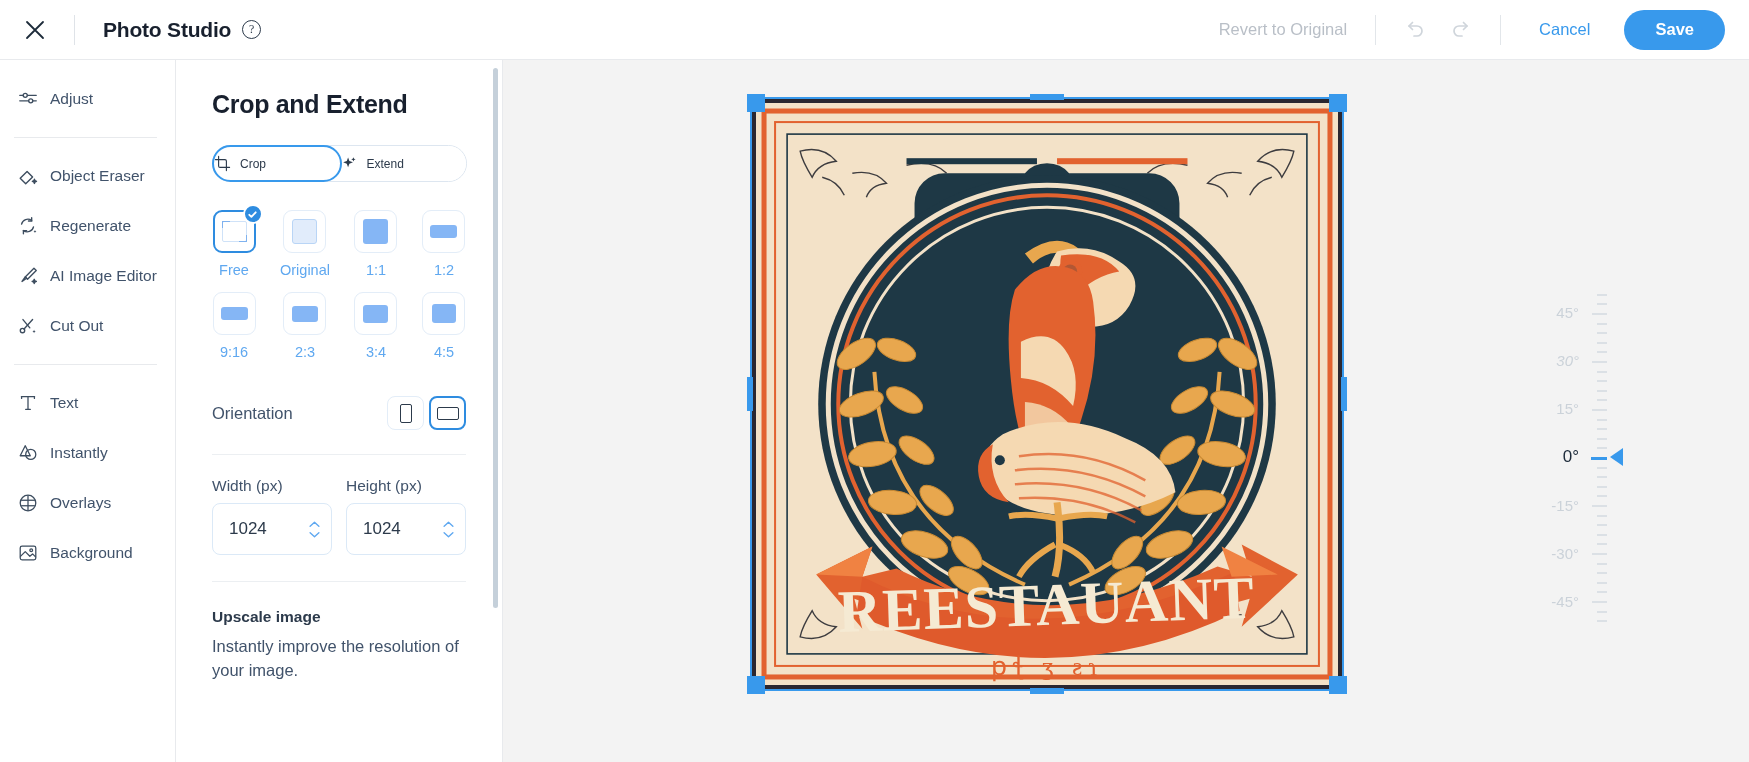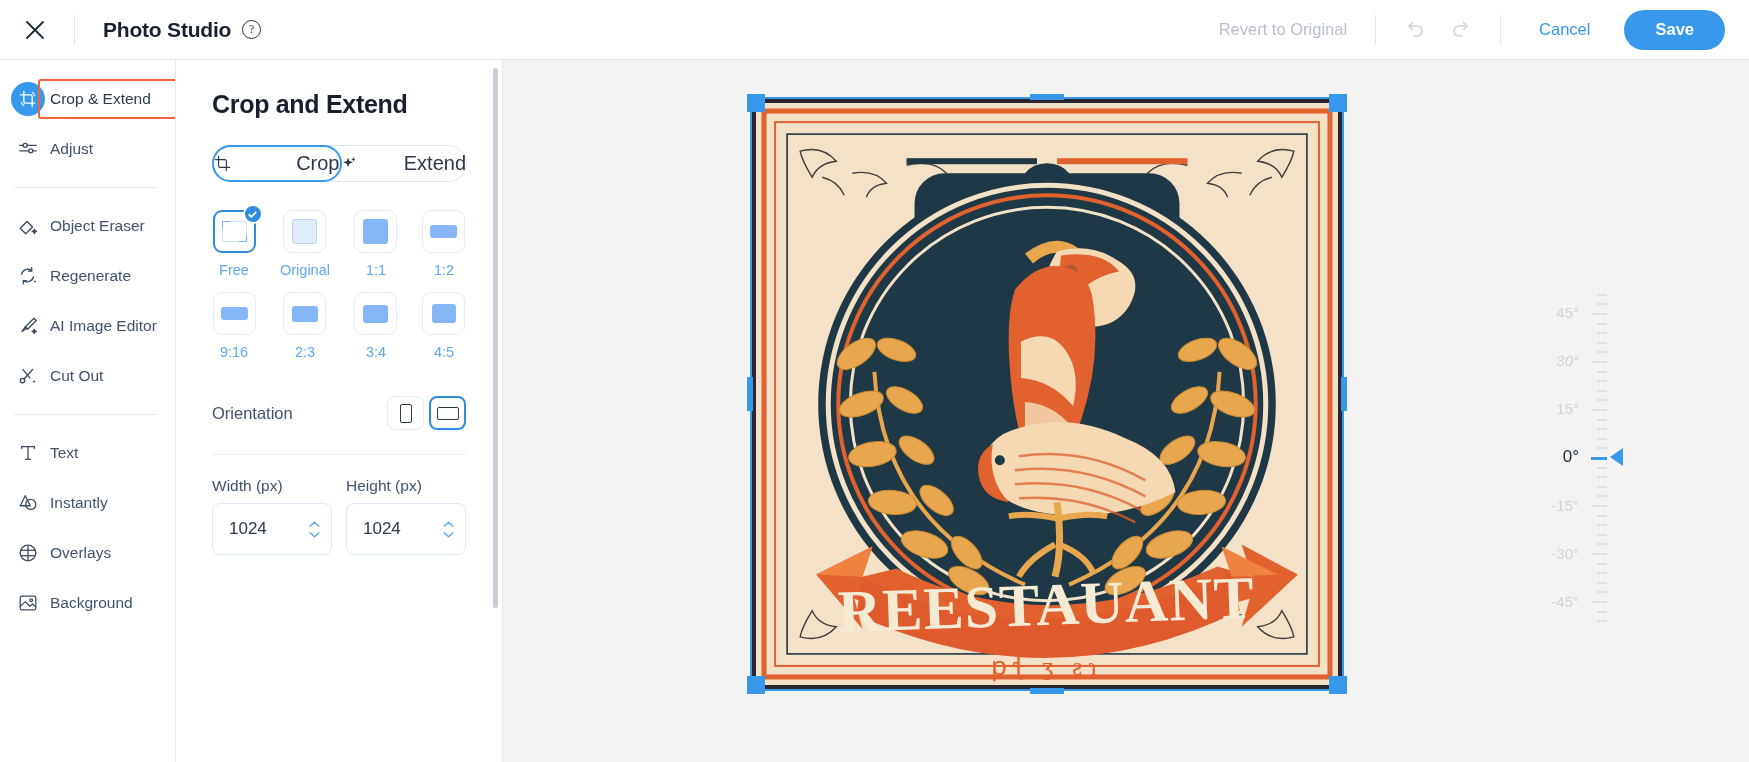--- a/index.html
+++ b/index.html
@@ -85,22 +85,22 @@
   
   .panel {
     width: 327px; min-width: 327px; background: #fff; position: relative;
     border-right: 1px solid #e8eaed; overflow: hidden;
   }
   .panel-inner { padding: 30px 36px 0 36px; }
   .panel-title { font-size: 25px; font-weight: bold; color: #18202e; letter-spacing: -0.3px; margin-bottom: 26px; }
 
   .seg { display: flex; width: 255px; height: 37px; border-radius: 19px; border: 1px solid #dde6f0; overflow: visible; position: relative; }
   .seg-btn {
-    flex: 1; display: flex; align-items: center; justify-content: space-between; 
-    font-size: 20px; color: #2c3a4b; cursor: pointer; background: #fff;
+    flex: 1; display: flex; align-items: center; justify-content: flex-start; gap: 9px;
+    font-size: 12px; color: #2c3a4b; cursor: pointer; background: #fff;
     border-radius: 19px;
   }
   .seg-btn.active { border: 2px solid #3899ec; z-index: 2; margin: -1px; }
 
   .ratios { margin-top: 28px; display: grid; grid-template-columns: repeat(4, 1fr); gap: 0 24px; }
   .ratio { display: flex; flex-direction: column; align-items: center; cursor: pointer; margin-bottom: 14px; }
   .ratio-box {
     width: 43px; height: 43px; border-radius: 9px; border: 1px solid #e3edf8;
     display: flex; align-items: center; justify-content: center; position: relative; background: #fff;
   }
@@ -248,34 +248,20 @@
     </div>
     <div class="hdr-div"></div>
     <div class="cancel-btn">Cancel</div>
     <button class="save-btn">Save</button>
   </div>
 
   <div class="body">
 
     <div class="rail">
 
-      <div class="rail-item active">
-        <div class="rail-ic">
-          <div class="rail-ic-circle">
-            <svg width="20" height="20" viewBox="0 0 24 24" fill="none" stroke="#fff" stroke-width="1.6" stroke-linecap="round">
-              <path d="M7 3v12a2 2 0 0 0 2 2h11"></path>
-                <path d="M3 7h12a2 2 0 0 1 2 2v12"></path>
-              <path d="M4 16a9 9 0 0 0 3 4" opacity=".85"></path>
-                <path d="M20 8a9 9 0 0 0-3-4" opacity=".85"></path>
-            </svg>
-          </div>
-        </div>
-        <div class="rail-label">Crop &amp; Extend</div>
-        <div class="rail-hl"></div>
-      </div>
 
       <div class="rail-item">
         <div class="rail-ic">
           <svg width="22" height="22" viewBox="0 0 24 24" fill="none" stroke="#3d4d5f" stroke-width="1.5" stroke-linecap="round">
             <path d="M3 8h18"></path>
               <path d="M3 14h18"></path>
               <circle cx="9" cy="8" r="2.2" fill="#fff"></circle>
               <circle cx="15" cy="14" r="2.2" fill="#fff"></circle>
           </svg>
         </div>
@@ -511,20 +497,24 @@
                     <path d="M2 6 L7 1.5 L12 6"></path>
                   </svg>
                 <svg width="13" height="7" viewBox="0 0 14 8" fill="none" stroke="#5fa8f0" stroke-width="1.6" stroke-linecap="round" stroke-linejoin="round">
                     <path d="M2 2 L7 6.5 L12 2"></path>
                   </svg>
               </div>
             </div>
           </div>
         </div>
 
+        <div class="upscale">
+          <div class="upscale-title">Upscale image</div>
+          <div class="upscale-desc">Instantly improve the resolution of your image.</div>
+        </div>
       </div>
       <div class="panel-scroll"></div>
     </div>
 
     <div class="canvas">
 
       <div class="stage">
         <div class="photo">
           <div class="photo-inner">
             <svg viewBox="0 0 580 580" width="100%" height="100%" preserveAspectRatio="xMidYMid slice">

